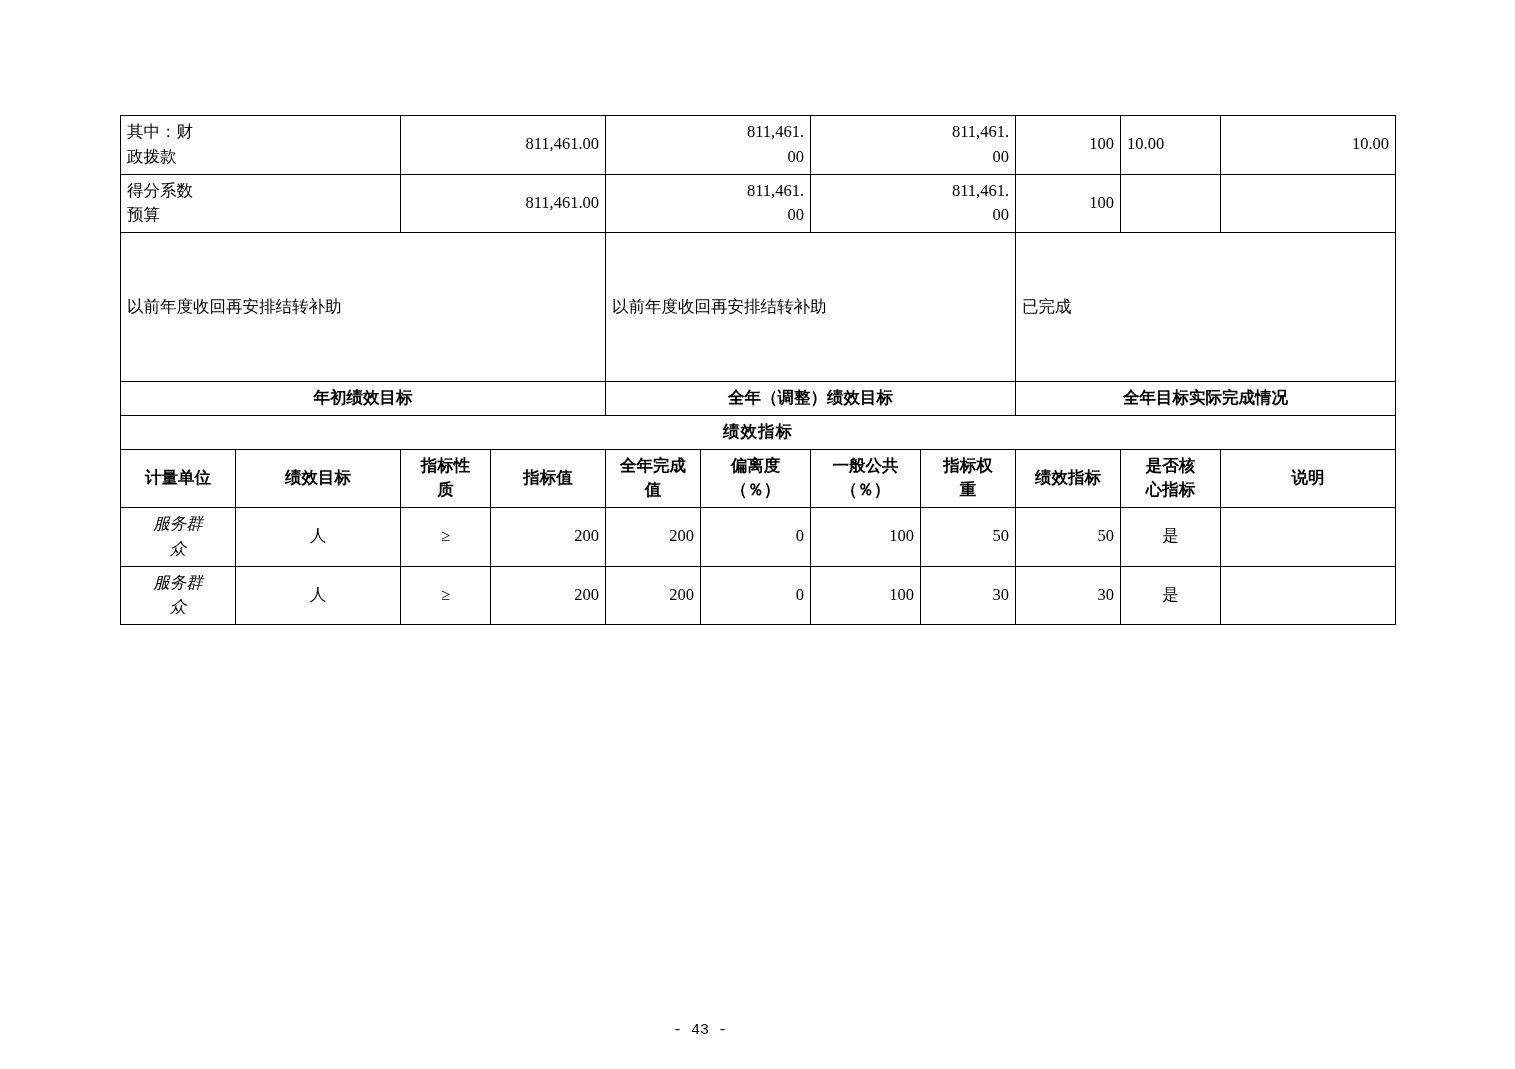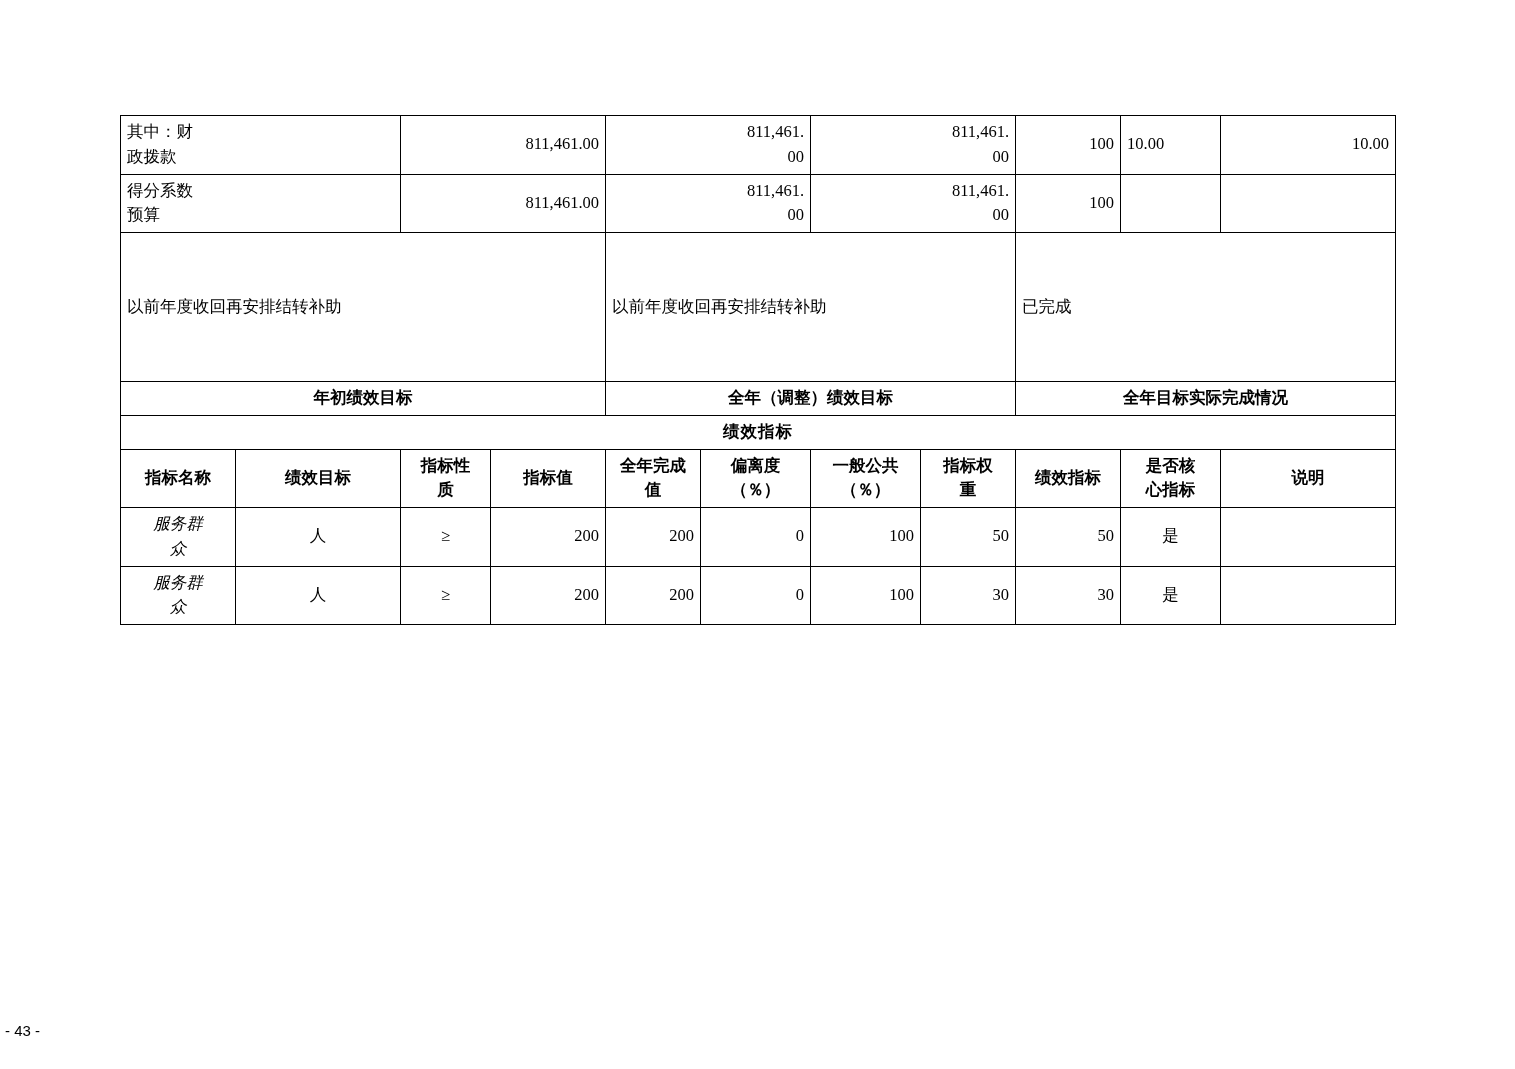--- a/index.html
+++ b/index.html
@@ -75,22 +75,23 @@
     font-style: italic;
   }
   .wrap2 {
     display: block;
   }
   .page-number {
     position: absolute;
     left: 5px;
     right: 0;
     top: 1022px;
+    text-align: center;
     font-size: 15px;
-    font-family: Liberation Sans, sans-serif;
+    font-family: Liberation Mono, monospace;
   }
 </style>
 </head>
 <body>
 
 <div class="page">
 
   <table class="doc-table">
     <colgroup>
       <col style="width:115px">
@@ -157,21 +158,21 @@
       <td class="col-head" colspan="4">全年（调整）绩效目标</td>
       <td class="col-head" colspan="3">全年目标实际完成情况</td>
     </tr>
 
     <tr>
       <td class="section-title" colspan="11">绩效指标</td>
     </tr>
 
     <tr>
       <td class="col-head">
-        <span class="wrap2">指标名称</span>
+        <span class="wrap2">计量单位</span>
       </td>
       <td class="col-head">
         <span class="wrap2">绩效目标</span>
       </td>
       <td class="col-head">
         <span class="wrap2">指标性</span>
         <span class="wrap2">质</span>
       </td>
       <td class="col-head">
         <span class="wrap2">指标值</span>

